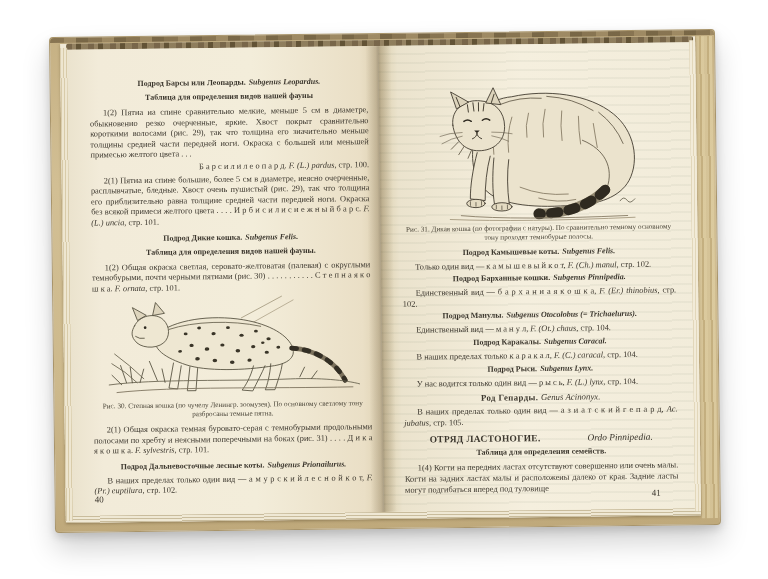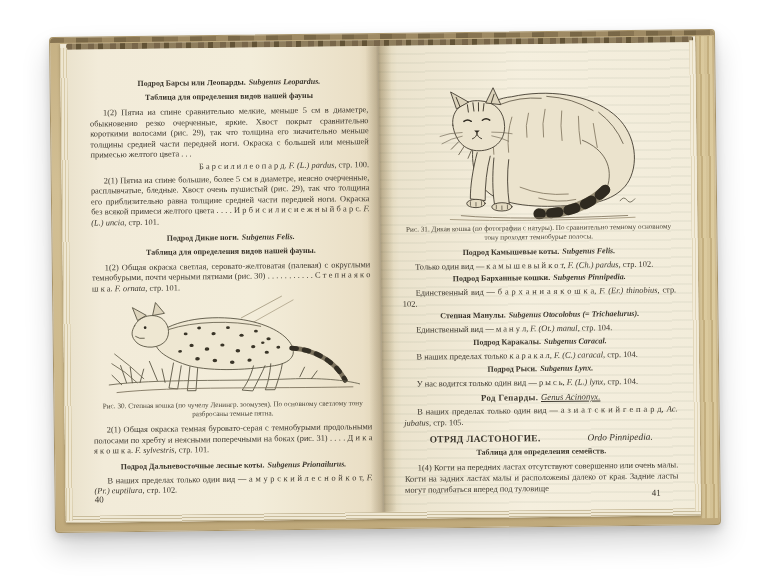--- a/index.html
+++ b/index.html
@@ -42,21 +42,21 @@
 
   .subh { font-size:8px; font-weight:bold; text-align:center; line-height:10px; margin-bottom:4px; }
   .subh .lat { font-weight:bold; font-style:italic; margin-left:3px; }
   .tbl  { font-size:8px; font-weight:bold; text-align:center; line-height:10px; margin:3px 0 5px; }
   .p    { font-size:8.4px; line-height:10.6px; text-align:justify; text-indent:13px; margin-bottom:2px; }
   .p .i { font-style:italic; }
   .sp-line { font-size:8.4px; line-height:10.6px; text-align:right; margin-bottom:2px; }
   .sp-line .i { font-style:italic;text-align:center; }
   .cap  { font-size:7.2px; line-height:8.8px; text-align:center; color:#4a4538; margin:2px 4px 5px; }
   .genush { font-size:8.8px; font-weight:bold; text-align:center; line-height:11px; letter-spacing:.4px; margin:4px 0 3px; }
-  .genush .lat { font-weight:normal; font-style:italic; letter-spacing:0;text-decoration:underline; }
+  .genush .lat { font-weight:normal; font-style:italic; letter-spacing:0; }
   .orderh { font-size:9.4px; font-weight:bold; text-align:center; line-height:12px; letter-spacing:.4px; margin:5px 0 2px; }
   .orderh .lat { font-weight:normal; font-style:italic; letter-spacing:0;margin-left:44px; }
   .pageno { position:absolute; bottom:11px; font-size:9px; color:#3c372e; }
   .pageno.l { left:29px; } .pageno.r { right:40px;text-align:center; }
 
   .figure { position:relative; }
   .fig30 { height:104px; margin:1px 0 0 0; }
   .fig31 { height:146px; margin:0 0 1px 0; }
   .figure svg { width:100%; height:100%; display:block; }
 
@@ -72,21 +72,21 @@
     <div class="pages">
       <div class="deckle"></div>
 
       <div class="page left">
         <div class="inner">
           <div class="subh"><span>Подрод Барсы или Леопарды.</span><span class="lat">Subgenus Leopardus.</span></div>
           <div class="tbl">Таблица для определения видов нашей фауны</div>
           <p class="p"><span>1(2) Пятна на спине сравнительно мелкие, меньше 5 см в диаметре, обыкновенно резко очерченные, яркие. Хвост покрыт сравнительно короткими волосами (рис. 29), так что толщина его значительно меньше толщины средней части передней ноги. Окраска с большей или меньшей примесью желтого цвета . . .</span></p>
           <div class="sp-line"><span>Б а р с  и л и  л е о п а р д. </span><span class="i">F. (L.) pardus</span><span>, стр. 100.</span></div>
           <p class="p"><span>2(1) Пятна на спине большие, более 5 см в диаметре, неясно очерченные, расплывчатые, бледные. Хвост очень пушистый (рис. 29), так что толщина его приблизительно равна толщине средней части передней ноги. Окраска без всякой примеси желтого цвета . . . . И р б и с  и л и  с н е ж н ы й  б а р с. </span><span class="i">F. (L.) uncia</span><span>, стр. 101.</span></p>
-          <div class="subh" style="margin-top:5px"><span>Подрод Дикие ноги.</span><span class="lat">Subgenus Felis.</span></div>
+          <div class="subh" style="margin-top:5px"><span>Подрод Дикие кошка.</span><span class="lat">Subgenus Felis.</span></div>
           <div class="tbl">Таблица для определения видов нашей фауны.</div>
           <p class="p"><span>1(2) Общая окраска светлая, серовато-желтоватая (палевая) с округлыми темнобурыми, почти черными пятнами (рис. 30) . . . . . . . . . . . С т е п н а я  к о ш к а. </span><span class="i">F. ornata</span><span>, стр. 101.</span></p>
 
           <div class="figure fig30">
             <svg viewBox="0 0 280 108">
               <g stroke="#55503f" stroke-width="0.9" fill="none" stroke-linecap="round">
                 <path d="M150,24 L192,2" stroke="#a79c82"></path>
                 <path d="M160,30 L204,6" stroke="#b3a88e"></path>
 
                 <path d="M62,40 C80,25 118,20 152,26 C180,31 199,43 203,56 C206,66 197,72 184,74 C152,79 112,79 92,72 C72,65 54,55 62,40 Z" fill="#eee7d2"></path>
@@ -193,27 +193,27 @@
                 <path d="M56,150 q60,6 180,2" stroke="#8a8069"></path>
                 <path d="M44,154 q80,4 200,0" stroke="#a79c82"></path>
 
                 <path d="M228,136 q4,-6 8,0 q3,4 8,-2" stroke-width="0.8" stroke="#55503f"></path>
               </g>
             </svg>
           </div>
           <div class="cap">Рис. 31. Дикая кошка (по фотографии с натуры). По сравнительно темному основному тону проходят темнобурые полосы.</div>
 
           <div class="subh"><span>Подрод Камышевые коты.</span><span class="lat">Subgenus Felis.</span></div>
-          <p class="p"><span>Только один вид — к а м ы ш е в ы й  к о т, </span><span class="i">F. (Ch.) pardus</span><span>, стр. 102.</span></p>
+          <p class="p"><span>Только один вид — к а м ы ш е в ы й  к о т, </span><span class="i">F. (Ch.) manul</span><span>, стр. 102.</span></p>
 
           <div class="subh"><span>Подрод Барханные кошки.</span><span class="lat">Subgenus Pinnipedia.</span></div>
           <p class="p"><span>Единственный вид — б а р х а н н а я  к о ш к а, </span><span class="i">F. (Er.) thinobius</span><span>, стр. 102.</span></p>
 
-          <div class="subh"><span>Степная Манулы.</span><span class="lat">Subgenus Otocolobus (= Trichaelurus).</span></div>
-          <p class="p"><span>Единственный вид — м а н у л, </span><span class="i">F. (Ot.) manul</span><span>, стр. 104.</span></p>
+          <div class="subh"><span>Подрод Манулы.</span><span class="lat">Subgenus Otocolobus (= Trichaelurus).</span></div>
+          <p class="p"><span>Единственный вид — м а н у л, </span><span class="i">F. (Ot.) chaus</span><span>, стр. 104.</span></p>
 
           <div class="subh"><span>Подрод Каракалы.</span><span class="lat">Subgenus Caracal.</span></div>
           <p class="p"><span>В наших пределах только к а р а к а л, </span><span class="i">F. (C.) caracal</span><span>, стр. 104.</span></p>
 
           <div class="subh"><span>Подрод Рыси.</span><span class="lat">Subgenus Lynx.</span></div>
           <p class="p"><span>У нас водится только один вид — р ы с ь, </span><span class="i">F. (L.) lynx</span><span>, стр. 104.</span></p>
 
           <div class="genush"><span>Род Гепарды.</span> <span class="lat">Genus Acinonyx.</span></div>
           <p class="p"><span>В наших пределах только один вид — а з и а т с к и й  г е п а р д, </span><span class="i">Ac. jubatus</span><span>, стр. 105.</span></p>
 

